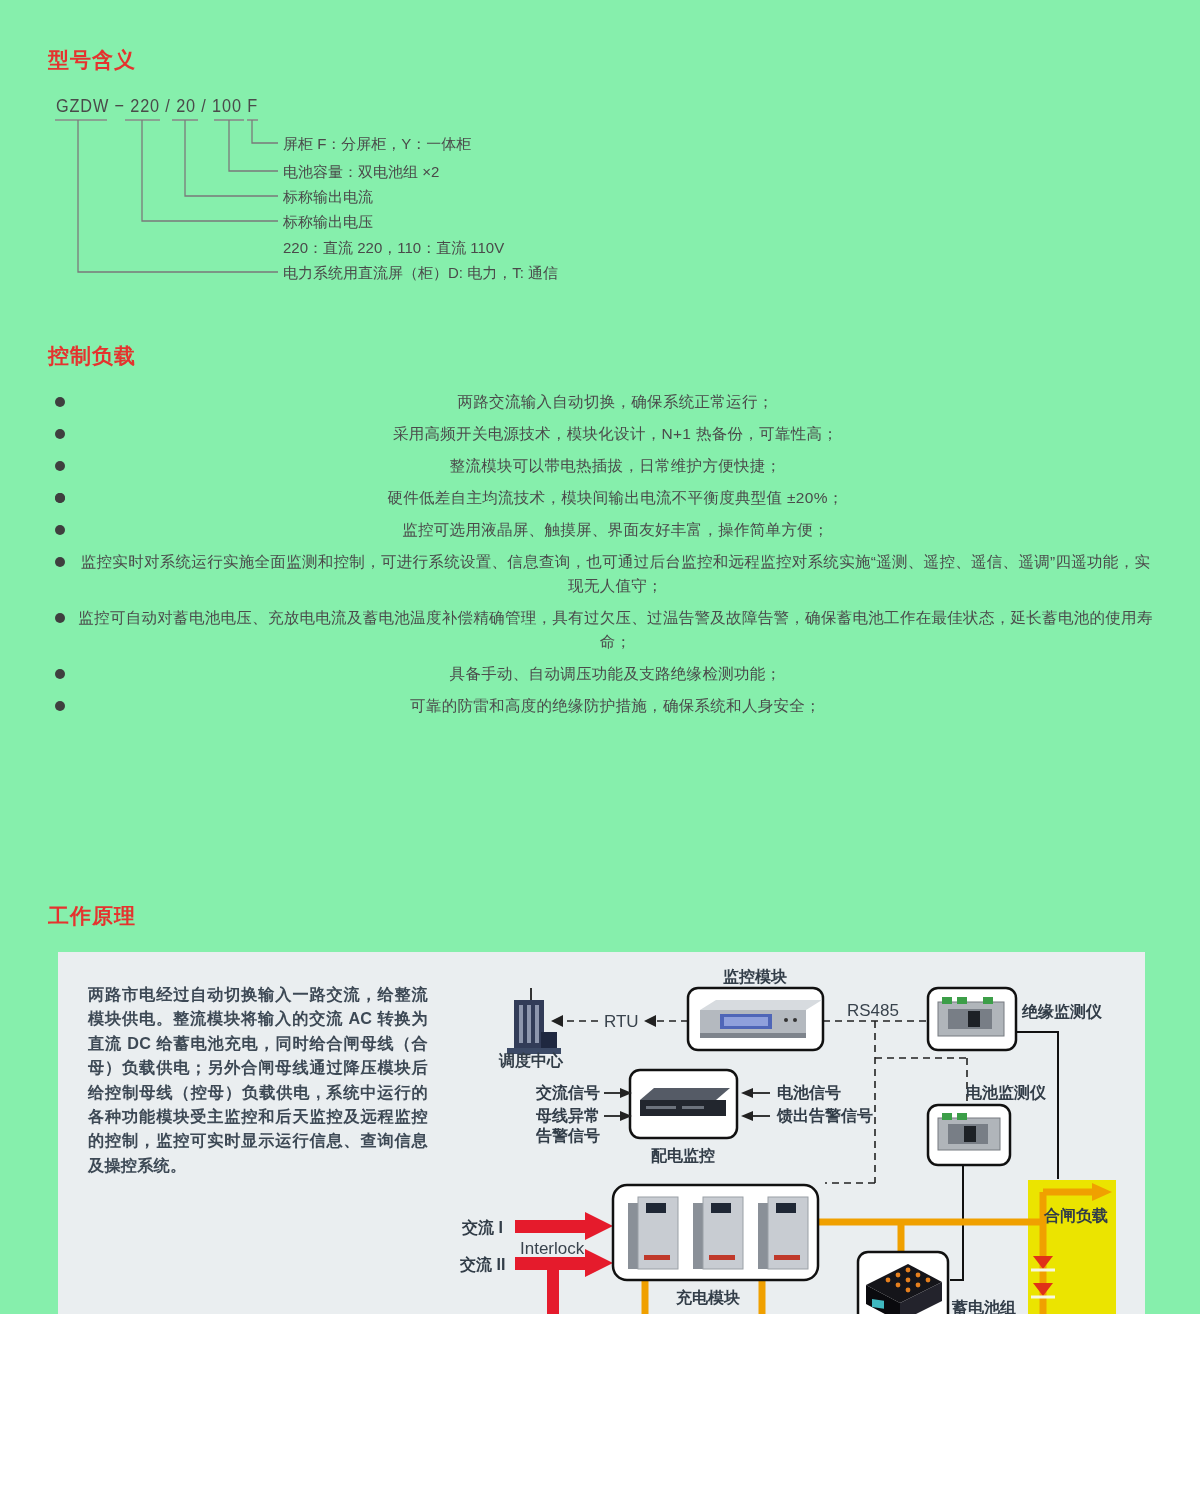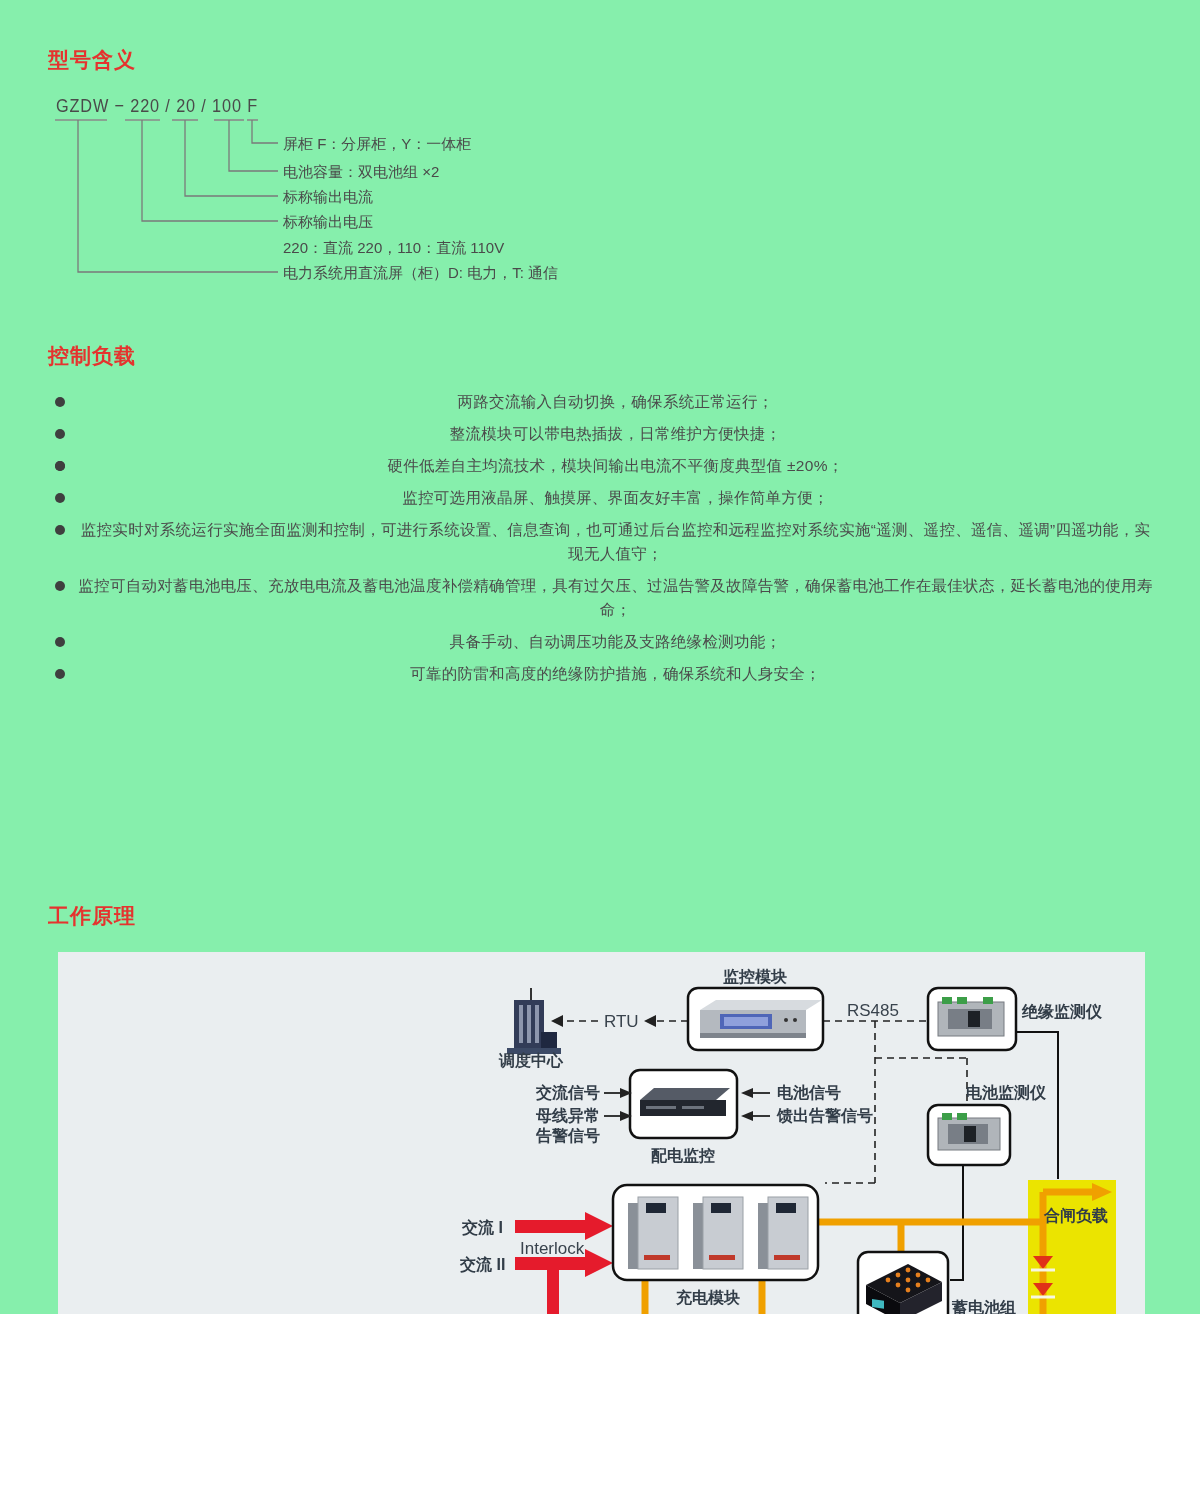--- a/index.html
+++ b/index.html
@@ -59,33 +59,35 @@
       <text x="283" y="227">标称输出电压</text>
       <text x="283" y="253">220：直流 220，110：直流 110V</text>
       <text x="283" y="278">电力系统用直流屏（柜）D: 电力，T: 通信</text>
     </g>
   </svg>
 
   <div class="sec-title" id="features-title">控制负载</div>
 
   <ul class="feature-list">
     <li><span class="dot"></span><span>两路交流输入自动切换，确保系统正常运行；</span></li>
+    <li><span class="dot"></span><span>采用高频开关电源技术，模块化设计，N+1 热备份，可靠性高；</span></li>
     <li><span class="dot"></span><span>整流模块可以带电热插拔，日常维护方便快捷；</span></li>
     <li><span class="dot"></span></li>
     <li><span class="dot"></span><span>硬件低差自主均流技术，模块间输出电流不平衡度典型值 ±20%；</span></li>
     <li><span class="dot"></span><span>监控可选用液晶屏、触摸屏、界面友好丰富，操作简单方便；</span></li>
     <li><span class="dot"></span><span>监控实时对系统运行实施全面监测和控制，可进行系统设置、信息查询，也可通过后台监控和远程监控对系统实施“遥测、遥控、遥信、遥调”四遥功能，实现无人值守；</span></li>
     <li><span class="dot"></span><span>监控可自动对蓄电池电压、充放电电流及蓄电池温度补偿精确管理，具有过欠压、过温告警及故障告警，确保蓄电池工作在最佳状态，延长蓄电池的使用寿命；</span></li>
     <li><span class="dot"></span><span>具备手动、自动调压功能及支路绝缘检测功能；</span></li>
     <li><span class="dot"></span><span>可靠的防雷和高度的绝缘防护措施，确保系统和人身安全；</span></li>
   </ul>
 
   <div class="sec-title" id="principle-title">工作原理</div>
 
   <div class="panel"></div>
+  <div class="principle-par">两路市电经过自动切换输入一路交流，给整流模块供电。整流模块将输入的交流 AC 转换为直流 DC 给蓄电池充电，同时给合闸母线（合母）负载供电；另外合闸母线通过降压模块后给控制母线（控母）负载供电 , 系统中运行的各种功能模块受主监控和后天监控及远程监控的控制，监控可实时显示运行信息、查询信息及操控系统。</div>
 
   <svg class="diagram-svg" width="1087" height="492" viewBox="58 952 1087 492">
 
     <rect x="1028" y="1180" width="88" height="208" fill="#ebe400"></rect>
 
     <g>
       <path class="dash" d="M688 1021 H656"></path>
       <polygon points="644,1021 656,1015 656,1027" fill="#222"></polygon>
       <path class="dash" d="M598 1021 H563"></path>
       <polygon points="551,1021 563,1015 563,1027" fill="#222"></polygon>

